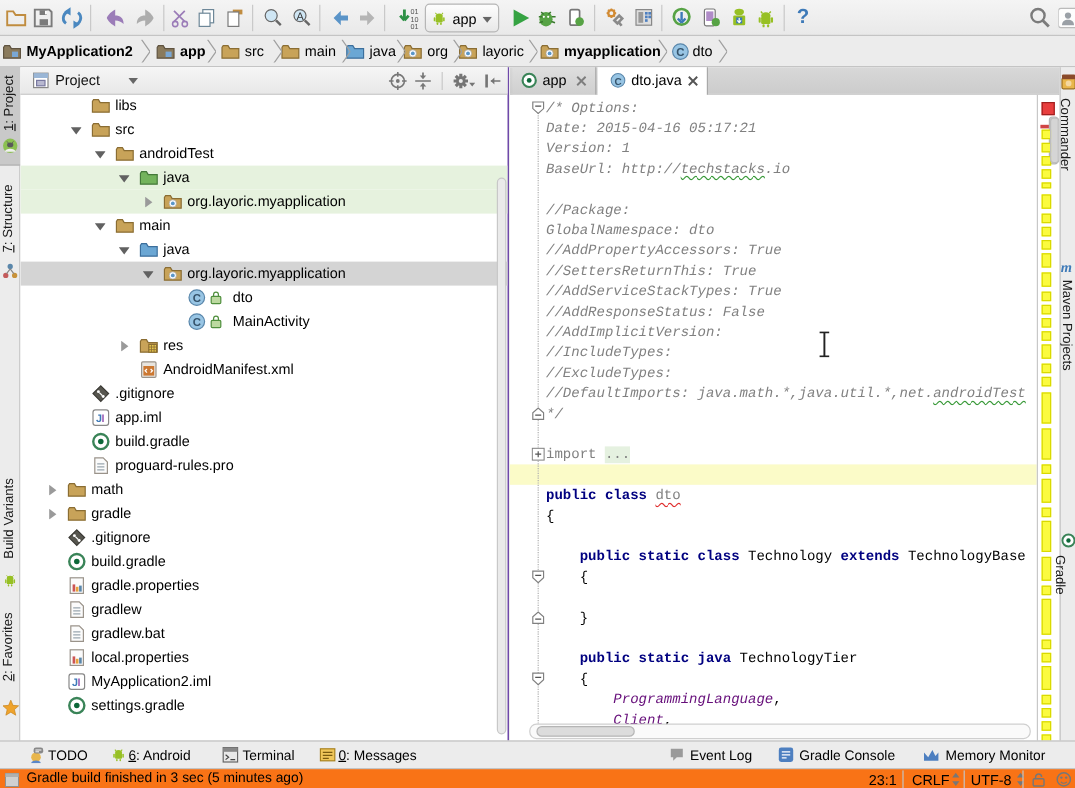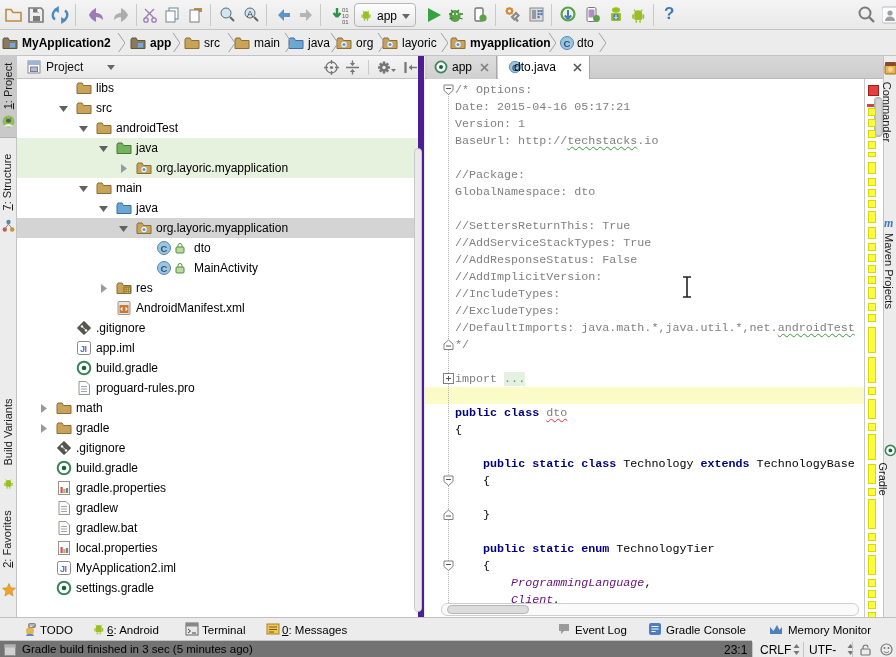--- a/index.html
+++ b/index.html
@@ -11,50 +11,50 @@
 
 #runcombo{position:absolute;left:354px;top:3px;width:62px;height:24px;background:linear-gradient(#fdfdfd,#e8e8e8);border:1px solid #b6b6b6;border-radius:4px}
 
 #navbar{position:absolute;left:0;top:30px;width:896px;height:26px;background:#ececec;border-bottom:1px solid #c4c4c4}
 .crumb{position:absolute;top:5px;height:16px;line-height:16px;white-space:nowrap}
 .chev{position:absolute;top:3px;width:8px;height:19px}
 
 #lstripe{position:absolute;left:0;top:56px;width:17px;height:562px;background:#ececec;border-right:1px solid #c4c4c4}
 .vlabL{position:absolute;left:1px;transform:rotate(-90deg);transform-origin:center;white-space:nowrap;font-size:11px;color:#1a1a1a}
 
-#ppanel{position:absolute;left:17px;top:56px;width:407px;height:562px;background:#fff;border-right:6px solid #4c1d95}
+#ppanel{position:absolute;left:17px;top:56px;width:407px;height:562px;background:#fff;border-right:1px solid #4c1d95}
 #phead{position:absolute;left:0;top:0;width:100%;height:23px;background:linear-gradient(#f5f5f5,#e8e8e8);border-bottom:1px solid #c4c4c4}
 #ptree{position:absolute;left:0;top:23px;width:100%;bottom:4px;overflow:hidden}
 .trow{position:absolute;left:0;width:406px;height:20px}
 .trow .lbl{position:absolute;top:3px;font-size:12px;line-height:14px;white-space:nowrap}
 .trow svg.tic{position:absolute;top:2px}
 .arr{position:absolute;top:6px;width:9px;height:9px}
 .grn{background:#e6f2de}
 .sel{background:#d4d4d4}
 
 #tscroll{position:absolute;left:397px;top:92px;width:8px;height:464px;background:#eaeaea;border:1px solid #c8c8c8;border-radius:4px}
 
 #editor{position:absolute;left:425px;top:56px;width:458px;height:562px;background:#fff}
 #tabrow{position:absolute;left:0;top:0;width:458px;height:23px;background:linear-gradient(#d8d8d8,#cccccc);border-bottom:1px solid #b9b9b9}
 .tab{position:absolute;top:0;height:23px}
 #code{position:absolute;left:0;top:23px;width:439px;height:539px;background:#fff;font-family:"Liberation Mono",monospace;font-size:11.7px;font-style:normal}
 .cl{position:absolute;left:30px;height:17px;line-height:17px;white-space:pre;margin-top:3px}
-.cmt{color:#808080;}
+.cmt{color:#808080;font-style:italic}
 .kw{color:#000080;font-weight:bold}
 .fld{color:#660e7a;font-style:italic}
 .gry{color:#808080}
 
 #estripe{position:absolute;left:439px;top:23px;width:18px;height:539px;background:#fff;border-left:1px solid #c8c8c8}
 .em{position:absolute;left:3px;width:8px;background:#fbfb3f;border:1px solid #d9d900}
 
 #rstripe{position:absolute;left:883px;top:56px;width:13px;height:562px;background:#ececec;border-left:1px solid #c4c4c4}
 .vlabR{position:absolute;transform:rotate(90deg);transform-origin:center;white-space:nowrap;font-size:11px;color:#1a1a1a}
 
 #botbar{position:absolute;left:0;top:617px;width:896px;height:23px;background:#ececec;border-top:1px solid #c0c0c0}
-#statbar{position:absolute;left:0;top:640px;width:752px;height:17px;background:#737373;border-top:1px solid #c4c4c4;font-size:12px}
+#statbar{position:absolute;left:0;top:640px;width:896px;height:17px;background:#f97316;border-top:1px solid #c4c4c4;font-size:12px}
 .bitem{position:absolute;top:4px;height:16px;line-height:16px;font-size:11.5px}
 
 .sqg{text-decoration:underline wavy #3a9a3a 1px;text-underline-offset:2px}
 .sqr{text-decoration:underline wavy #e03030 1px;text-underline-offset:2px}
 </style></head><body>
 
 <svg width="0" height="0" style="position:absolute">
     <defs>
 <g id="folder">
         <path d="M1 4.5 L1 13.5 L15 13.5 L15 5.5 L7.5 5.5 L6 3 L2 3 Z" fill="#c8a359" stroke="#8a6d33" stroke-width="1"></path>
@@ -600,49 +600,50 @@
         </svg>
    <span style="position:absolute;left:25px;top:4px">app</span>
    <svg width="9" height="9" style="position:absolute;left:53px;top:7px">
           <path d="M1 1 L8 8 M8 1 L1 8" stroke="#7e7e7e" stroke-width="1.6"></path>
         </svg>
  </div>
  <div class="tab" style="left:73px;width:92px;background:#fff;border-right:1px solid #a9a9a9;height:24px">
    <svg width="14" height="14" style="position:absolute;left:10px;top:4px">
           <use href="#cls" transform="scale(.875)"></use>
         </svg>
-   <span style="position:absolute;left:16px;top:4px">dto.java</span>
+   <span style="position:absolute;left:28px;top:4px">dto.java</span>
    <svg width="9" height="9" style="position:absolute;left:75px;top:7px">
           <path d="M1 1 L8 8 M8 1 L1 8" stroke="#555" stroke-width="1.6"></path>
         </svg>
  </div>
 </div>
 <div id="code">
       <div style="position:absolute;left:0;top:308px;width:439px;height:17px;background:#fbfbc8"></div>
       <div class="cl" style="top:0px"><span class="cmt">/* Options:</span></div>
 <div class="cl" style="top:17px"><span class="cmt">Date: 2015-04-16 05:17:21</span></div>
 <div class="cl" style="top:34px"><span class="cmt">Version: 1</span></div>
 <div class="cl" style="top:51px"><span class="cmt">BaseUrl: http://<span class="sqg">techstacks</span>.io</span></div>
 <div class="cl" style="top:85px"><span class="cmt">//Package:</span></div>
 <div class="cl" style="top:102px"><span class="cmt">GlobalNamespace: dto</span></div>
+<div class="cl" style="top:119px"><span class="cmt">//AddPropertyAccessors: True</span></div>
 <div class="cl" style="top:136px"><span class="cmt">//SettersReturnThis: True</span></div>
 <div class="cl" style="top:170px"><span class="cmt">//AddResponseStatus: False</span></div>
 <div class="cl" style="top:153px"><span class="cmt">//AddServiceStackTypes: True</span></div>
 <div class="cl" style="top:187px"><span class="cmt">//AddImplicitVersion: </span></div>
 <div class="cl" style="top:204px"><span class="cmt">//IncludeTypes: </span></div>
 <div class="cl" style="top:221px"><span class="cmt">//ExcludeTypes: </span></div>
 <div class="cl" style="top:238px"><span class="cmt">//DefaultImports: java.math.*,java.util.*,net.<span class="sqg">androidTest</span></span></div>
 <div class="cl" style="top:255px"><span class="cmt">*/</span></div>
 <div class="cl" style="top:289px"><span class="gry">import <span style="background:#e5f1e0">...</span></span></div>
 <div class="cl" style="top:323px"><span class="kw">public class </span><span class="gry sqr">dto</span></div>
 <div class="cl" style="top:340px">{</div>
 <div class="cl" style="top:374px">    <span class="kw">public static class </span>Technology <span class="kw">extends</span> TechnologyBase</div>
 <div class="cl" style="top:391px">    {</div>
 <div class="cl" style="top:425px">    }</div>
-<div class="cl" style="top:459px">    <span class="kw">public static enum </span>TechnologyTier</div>
+<div class="cl" style="top:459px">    <span class="kw">public static java </span>TechnologyTier</div>
 <div class="cl" style="top:476px">    {</div>
 <div class="cl" style="top:493px">        <span class="fld">ProgrammingLanguage</span>,</div>
 <div class="cl" style="top:510px">        <span class="fld">Client</span>,</div>
 
 <div style="position:absolute;left:22.5px;top:10px;width:0;height:520px;border-left:1px dotted #b0b0b0"></div>
 <svg width="11" height="12" style="position:absolute;left:18px;top:5px">
         <use href="#foldD"></use>
       </svg>
 <svg width="11" height="12" style="position:absolute;left:18px;top:260px">
         <use href="#foldU"></use>

